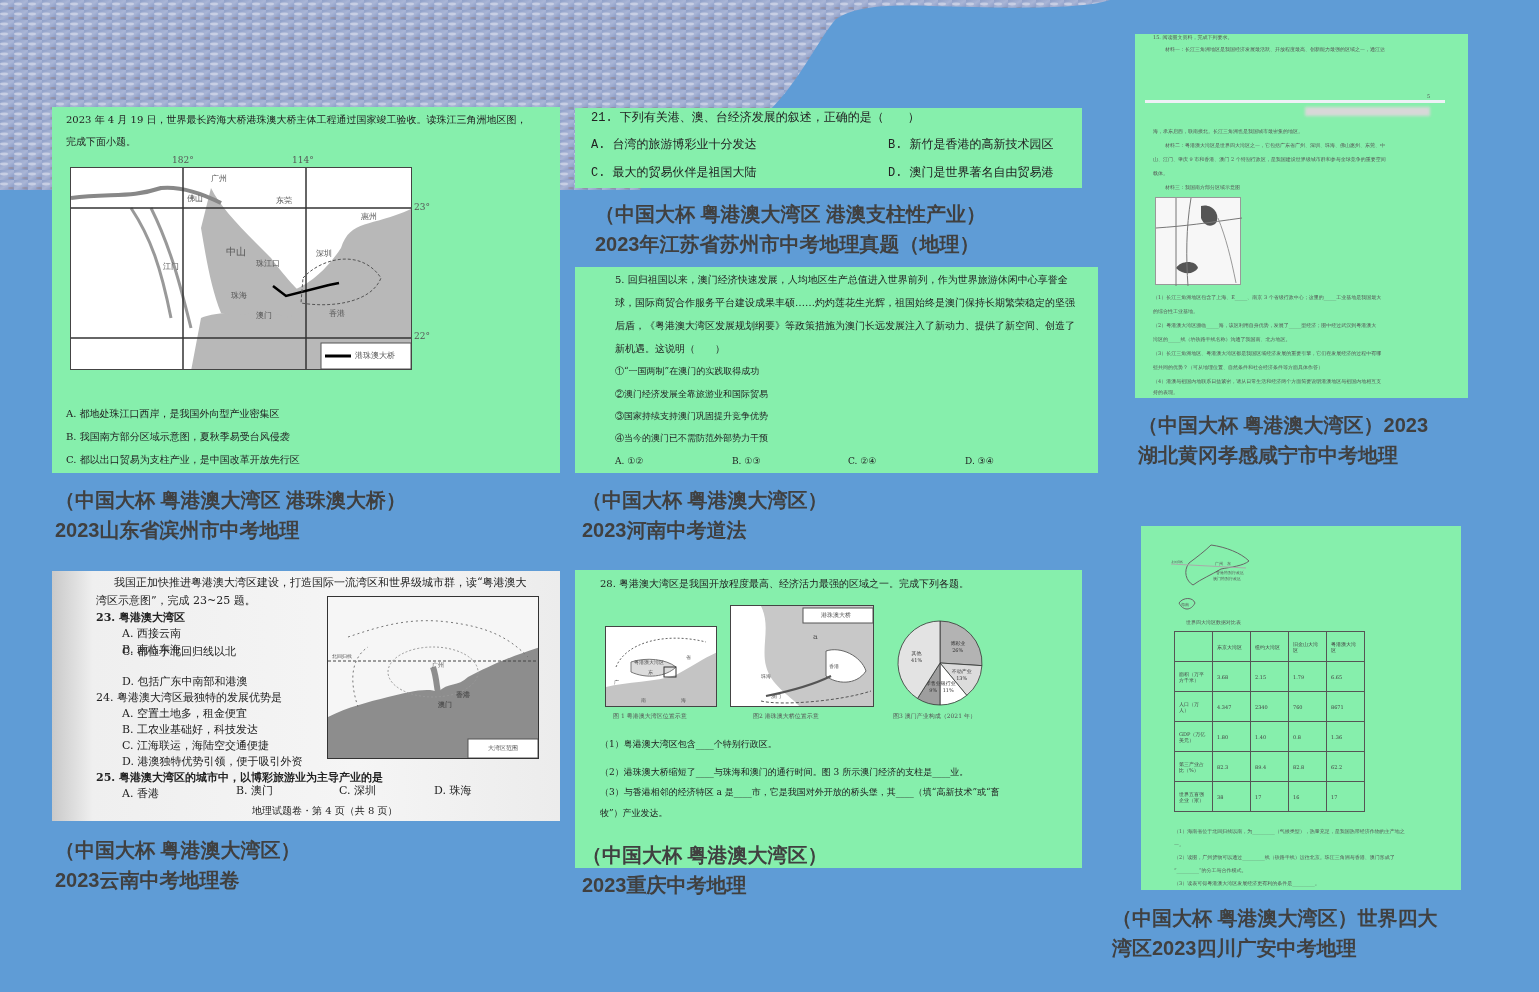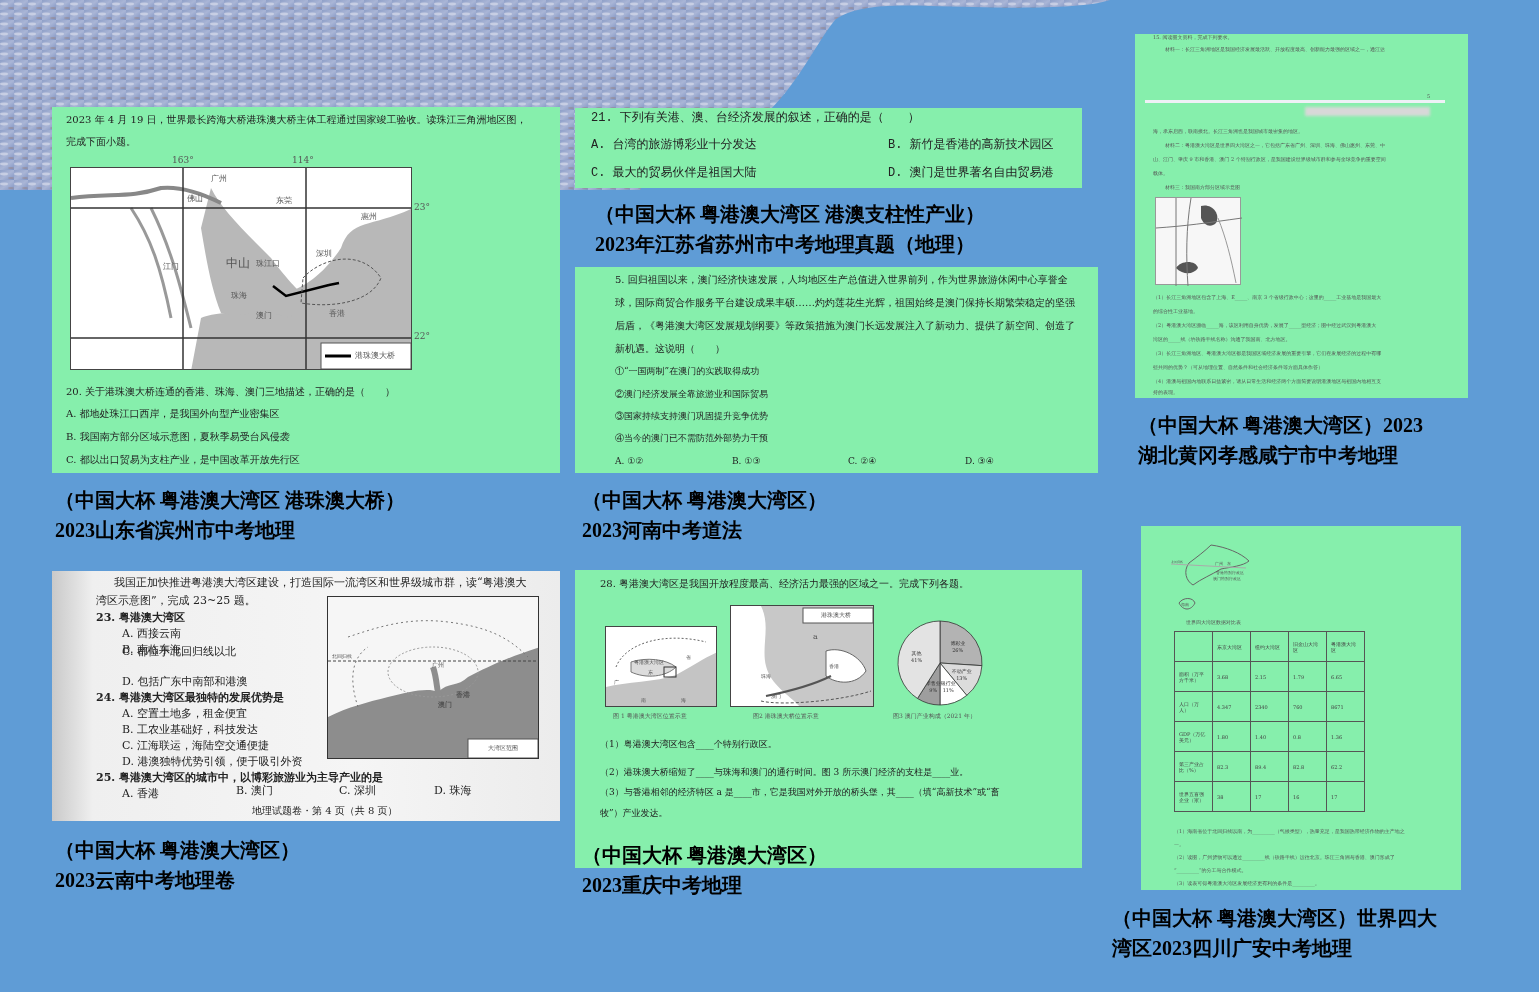--- a/index.html
+++ b/index.html
@@ -1,19 +1,19 @@
 <!DOCTYPE html>
 <html><head>
 <meta charset="utf-8">
 <style>
 *{box-sizing:border-box;margin:0;padding:0}
 body{width:1539px;height:992px;background:#5f9cd6;position:relative;overflow:hidden;font-family:"DejaVu Serif","Liberation Serif",serif}
 .ice{position:absolute;left:0;top:0;width:1110px;height:190px;z-index:0}
 .card{position:absolute;background:#86efac;color:#222;z-index:1;overflow:hidden}
-.cap{position:absolute;color:#000000;font-family:Liberation Serif, serif;font-weight:bold;font-size:20px;line-height:30px;z-index:1}
+.cap{position:absolute;color:#404040;font-family:Liberation Sans, sans-serif;font-weight:bold;font-size:20px;line-height:30px;z-index:1}
 .q{font-size:11px;line-height:22px;white-space:nowrap}
 .tiny{font-size:5px;line-height:11px;white-space:nowrap;color:#555}
 table.bay{border-collapse:collapse;font-size:5px;color:#444}
 table.bay td{border:1px solid #555;padding:2px 4px;height:30px;width:38px;vertical-align:middle}
 </style>
 </head>
 <body>
 
 <svg class="ice" viewBox="0 0 1110 190" preserveAspectRatio="none">
   <defs>
@@ -48,32 +48,31 @@
       <path d="M232 110 C250 90 290 80 310 110 C300 135 260 140 230 135 Z" fill="none" stroke="#555" stroke-dasharray="3 2"></path>
       <rect x="250" y="175" width="90" height="26" fill="#fff" stroke="#555"></rect>
       <line x1="254" y1="188" x2="280" y2="188" stroke="#000" stroke-width="3"></line>
     </svg>
     <span class="tiny" style="position:absolute;left:284px;top:182px;font-size:8px">港珠澳大桥</span>
     <span class="tiny" style="position:absolute;left:140px;top:5px;font-size:8px">广州</span>
     <span class="tiny" style="position:absolute;left:116px;top:25px;font-size:8px">佛山</span>
     <span class="tiny" style="position:absolute;left:205px;top:27px;font-size:8px">东莞</span>
     <span class="tiny" style="position:absolute;left:290px;top:43px;font-size:8px">惠州</span>
     <span class="tiny" style="position:absolute;left:92px;top:93px;font-size:8px">江门</span>
-    <span class="tiny" style="position:absolute;left:155px;top:90px;font-size:12px">中山</span>
+    <span class="tiny" style="position:absolute;left:155px;top:78px;font-size:10px">中山</span>
     <span class="tiny" style="position:absolute;left:185px;top:90px;font-size:8px">珠江口</span>
     <span class="tiny" style="position:absolute;left:245px;top:80px;font-size:8px">深圳</span>
     <span class="tiny" style="position:absolute;left:160px;top:122px;font-size:8px">珠海</span>
     <span class="tiny" style="position:absolute;left:185px;top:142px;font-size:8px">澳门</span>
     <span class="tiny" style="position:absolute;left:258px;top:140px;font-size:8px">香港</span>
   </div>
-  <span class="tiny" style="position:absolute;left:120px;top:48px;font-size:9px">163°</span>
+  <span class="tiny" style="position:absolute;left:120px;top:48px;font-size:9px">182°</span>
   <span class="tiny" style="position:absolute;left:240px;top:48px;font-size:9px">114°</span>
   <span class="tiny" style="position:absolute;left:362px;top:95px;font-size:9px">23°</span>
   <span class="tiny" style="position:absolute;left:362px;top:224px;font-size:9px">22°</span>
-  <div class="q" style="position:absolute;left:14px;top:274px;font-size:10px">20. 关于港珠澳大桥连通的香港、珠海、澳门三地描述，正确的是（　　）</div>
   <div class="q" style="position:absolute;left:14px;top:296px;font-size:10px">A. 都地处珠江口西岸，是我国外向型产业密集区</div>
   <div class="q" style="position:absolute;left:14px;top:319px;font-size:10px">B. 我国南方部分区域示意图，夏秋季易受台风侵袭</div>
   <div class="q" style="position:absolute;left:14px;top:342px;font-size:10px">C. 都以出口贸易为支柱产业，是中国改革开放先行区</div>
 </div>
 <div class="cap" style="left:55px;top:485px">
   <div>（中国大杯 粤港澳大湾区  港珠澳大桥）</div>
   <div>2023山东省滨州市中考地理</div>
 </div>
 
 <div class="card" style="left:575px;top:108px;width:507px;height:80px;font-family:Liberation Mono, monospace;">
@@ -141,21 +140,21 @@
 </div>
 
 <div class="card" style="left:52px;top:571px;width:508px;height:250px;background:linear-gradient(90deg,#c9c9c9 0%,#efefef 8%,#f5f5f5 60%,#ececec 100%)">
   <div class="q" style="position:absolute;left:62px;top:3px;font-size:11px;line-height:18px">我国正加快推进粤港澳大湾区建设，打造国际一流湾区和世界级城市群，读“粤港澳大</div>
   <div class="q" style="position:absolute;left:44px;top:21px;font-size:11px;line-height:18px">湾区示意图”，完成 23~25 题。</div>
   <div class="q" style="position:absolute;left:44px;top:39px;font-size:11px;line-height:16px;font-weight:bold">23. 粤港澳大湾区</div>
   <div class="q" style="position:absolute;left:70px;top:55px;font-size:11px;line-height:16px">A. 西接云南</div>
   <div class="q" style="position:absolute;left:70px;top:71px;font-size:11px;line-height:16px">B. 南临东海</div>
   <div class="q" style="position:absolute;left:70px;top:73px;font-size:11px;line-height:16px">C. 都位于北回归线以北</div>
   <div class="q" style="position:absolute;left:70px;top:103px;font-size:11px;line-height:16px">D. 包括广东中南部和港澳</div>
-  <div class="q" style="position:absolute;left:44px;top:119px;font-size:11px;line-height:16px;font-weight:bold">24. 粤港澳大湾区最独特的发展优势是</div>
+  <div class="q" style="position:absolute;left:44px;top:119px;font-size:11px;line-height:16px;font-weight:normal">24. 粤港澳大湾区最独特的发展优势是</div>
   <div class="q" style="position:absolute;left:70px;top:135px;font-size:11px;line-height:16px">A. 空置土地多，租金便宜</div>
   <div class="q" style="position:absolute;left:70px;top:151px;font-size:11px;line-height:16px">B. 工农业基础好，科技发达</div>
   <div class="q" style="position:absolute;left:70px;top:167px;font-size:11px;line-height:16px">C. 江海联运，海陆空交通便捷</div>
   <div class="q" style="position:absolute;left:70px;top:183px;font-size:11px;line-height:16px">D. 港澳独特优势引领，便于吸引外资</div>
   <div class="q" style="position:absolute;left:44px;top:199px;font-size:11px;line-height:16px;font-weight:bold">25. 粤港澳大湾区的城市中，以博彩旅游业为主导产业的是</div>
   <div class="q" style="position:absolute;left:70px;top:215px;font-size:11px;line-height:16px">A. 香港</div>
   <div class="q" style="position:absolute;left:184px;top:212px;font-size:11px;line-height:16px">B. 澳门</div>
   <div class="q" style="position:absolute;left:287px;top:212px;font-size:11px;line-height:16px">C. 深圳</div>
   <div class="q" style="position:absolute;left:382px;top:212px;font-size:11px;line-height:16px">D. 珠海</div>
   <div style="position:absolute;left:275px;top:25px;width:212px;height:163px;border:1px solid #333;background:#f6f6f6;overflow:hidden">

